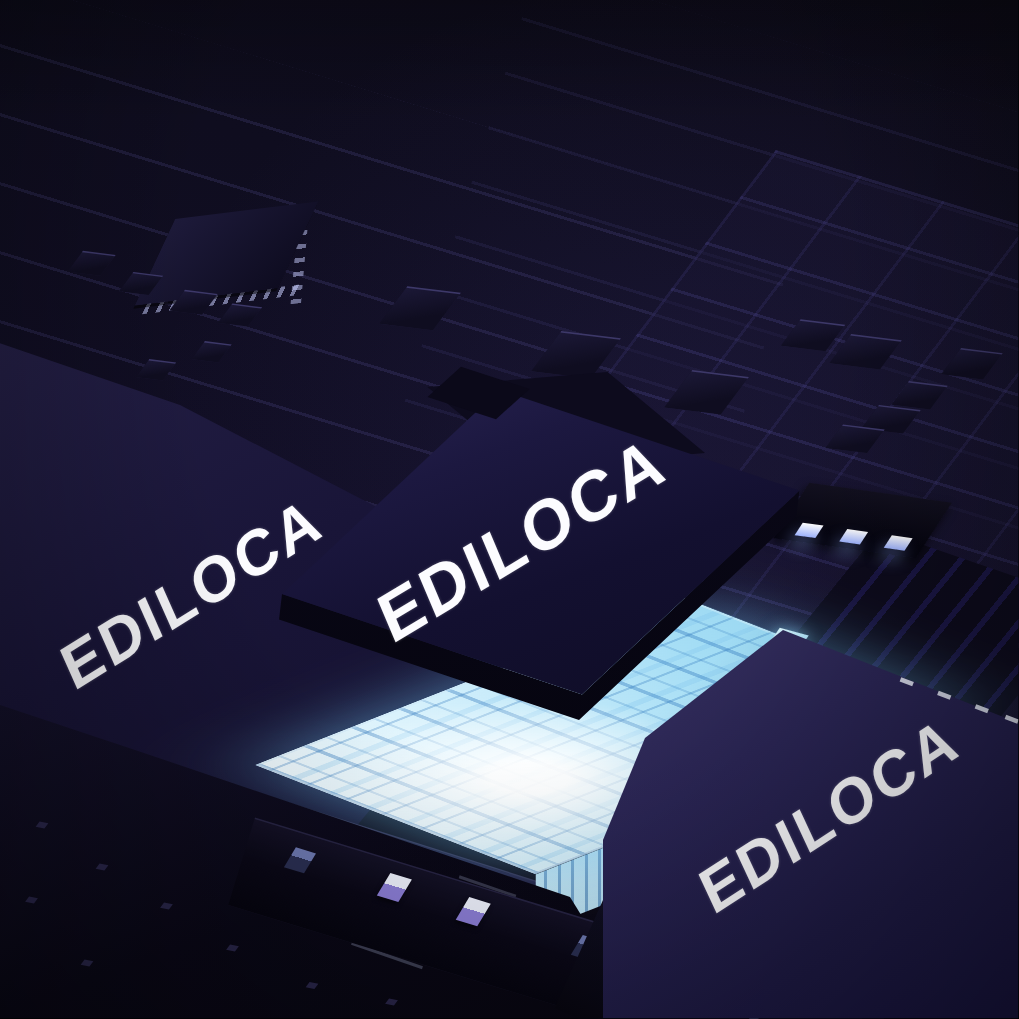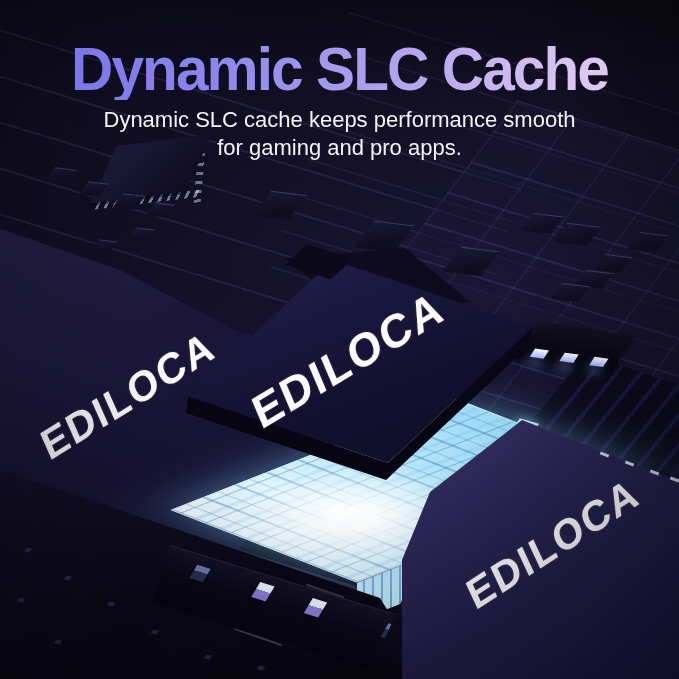--- a/index.html
+++ b/index.html
@@ -222,19 +222,14 @@
     <div class="abs brandlabel lbl-br">EDILOCA</div>
     <div class="abs tick" style="left:600px;top:453px;"></div>
     <div class="abs tick" style="left:625px;top:462px;"></div>
     <div class="abs tick" style="left:650px;top:471px;"></div>
     <div class="abs tick" style="left:670px;top:478px;"></div>
 
   </div>
 
   <div class="abs noclick vignette"></div>
 
-  <header class="abs hdr">
-    <h1 class="title">Dynamic SLC Cache</h1>
-    <p class="sub">Dynamic SLC cache keeps performance smooth</p>
-    <p class="sub" style="margin-top:0;">for gaming and pro apps.</p>
-  </header>
 
 </div>
 
 </body></html>

